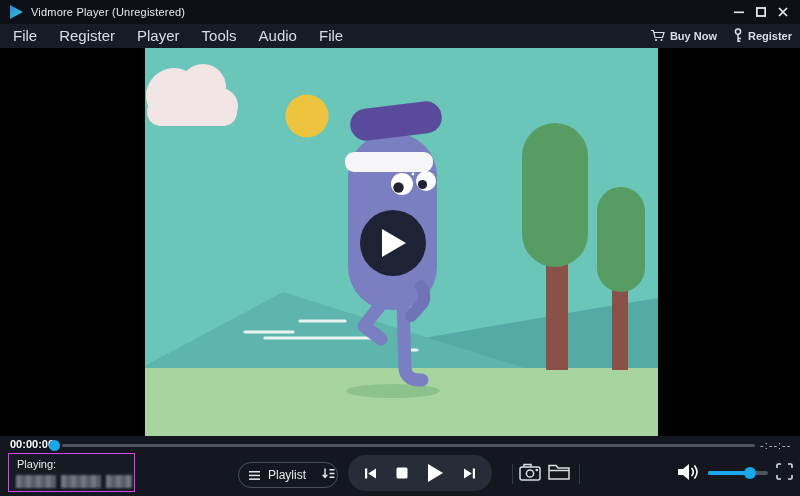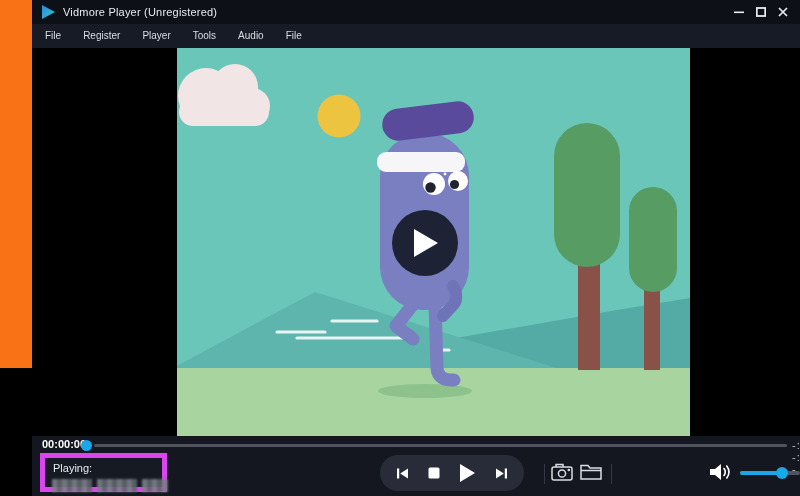--- a/index.html
+++ b/index.html
@@ -1,50 +1,50 @@
 <!DOCTYPE html>
 <html style="--accent: #18a7e8;"><head>
 <meta charset="utf-8">
 <style>
   * { margin:0; padding:0; box-sizing:border-box; }
   html,body { width:800px; height:496px; overflow:hidden; background:#000;
               font-family:"Liberation Sans", sans-serif; }
-  .window { position:relative; width:800px; height:368px; background:#f97316;padding-left:32px; }
+  .window { position:relative; width:800px; height:496px; background:#a16207; }
 
   
   .titlebar { position:relative; height:24px; background:#0d1017; display:flex; align-items:center; }
   .logo { margin-left:8px; width:16px; height:16px; display:flex; align-items:center; }
   .app-title { margin-left:7px; font-size:11px; color:#e8ebf0; letter-spacing:.2px; }
   .win-btns { position:absolute; right:6px; top:0; height:24px; display:flex; align-items:center; }
   .win-btn { width:22px; height:24px; display:flex; align-items:center; justify-content:center; cursor:pointer; }
 
   
   .menubar { position:relative; height:24px; background:#171b25; display:flex; align-items:center; }
-  .menu-item { font-size:10px; color:#d9dde4; padding:0 11px; height:24px; line-height:24px; cursor:default; }
+  .menu-item { font-size:15px; color:#d9dde4; padding:0 11px; height:24px; line-height:24px; cursor:default; }
   .menu-item:first-child { padding-left:13px; }
   .menu-right { position:absolute; right:8px; top:0; height:24px; display:flex; align-items:center; gap:16px; }
   .menu-link { display:flex; align-items:center; gap:5px; font-size:11px; color:#d9dde4; font-weight:bold; cursor:pointer; }
 
   
   .stage { position:relative; height:388px; background:#000; }
   .video { position:absolute; left:145px; top:0; width:513px; height:388px; }
   .overlay-play { position:absolute; left:215px; top:162px; width:66px; height:66px;
                   border-radius:50%; background:rgba(22,27,42,.93);
                   display:flex; align-items:center; justify-content:center; cursor:pointer; }
 
   
   .bottombar { position:relative; height:60px; background:#14171f; }
   .t-elapsed { position:absolute; left:10px; top:2px; font-size:11px; font-weight:bold; color:#fff; }
   .t-remaining { position:absolute; left:760px; top:3px; font-size:11px; color:#c2c6cd; letter-spacing:1px; }
   .seek-track { position:absolute; left:62px; top:8px; width:693px; height:3px; background:#50545e; border-radius:2px; cursor:pointer; }
   .seek-handle { position:absolute; left:49px; top:4px; width:11px; height:11px; border-radius:50%;
                  background:var(--accent,#18a7e8); cursor:grab; }
 
   .playing-box { position:absolute; left:8px; top:17px; width:127px; height:39px;
-                 border:5px solid #d946ef; background:#161a23; }
+                 border:1px solid #d946ef; background:#161a23; }
   .playing-label { position:absolute; left:8px; top:4px; font-size:11px; color:#e7eaef; }
   .redacted { position:absolute; left:7px; top:21px; height:13px; display:flex; gap:5px; filter:blur(1.2px); opacity:.9; }
   .redacted span { height:100%; display:inline-block;
                    background:repeating-linear-gradient(90deg,#7b7f87 0 5px,#60646c 5px 10px),
                               repeating-linear-gradient(0deg,rgba(255,255,255,.15) 0 4px,rgba(0,0,0,.15) 4px 8px); }
 
   .playlist-pill { position:absolute; left:238px; top:26px; width:100px; height:26px;
                    border:1px solid #4a505d; border-radius:13px; display:flex; align-items:center;
                    padding:0 10px; gap:8px; cursor:pointer; }
   .playlist-label { font-size:12px; color:#e7eaef; }
@@ -101,20 +101,41 @@
     </div>
   </div>
 
   <div class="menubar">
     <span class="menu-item">File</span>
     <span class="menu-item">Register</span>
     <span class="menu-item">Player</span>
     <span class="menu-item">Tools</span>
     <span class="menu-item">Audio</span>
     <span class="menu-item">File</span>
+    <div class="menu-right">
+      <span class="menu-link">
+        <span>
+          <svg width="15" height="13" viewBox="0 0 15 13" fill="none" stroke="#d9dde4" stroke-width="1.2">
+            <path d="M1,1.5 H3.4 L5,8.5 H12.6 L14,3.5 H4"></path>
+            <circle cx="6" cy="11" r="1.1" fill="#d9dde4" stroke="none"></circle>
+            <circle cx="11.5" cy="11" r="1.1" fill="#d9dde4" stroke="none"></circle>
+          </svg>
+        </span>
+        <span>Buy Now</span>
+      </span>
+      <span class="menu-link">
+        <span>
+          <svg width="10" height="15" viewBox="0 0 10 15" fill="none" stroke="#d9dde4" stroke-width="1.5">
+            <circle cx="5" cy="3.6" r="2.6"></circle>
+            <path d="M5,6.3 V14 M5,10.6 H8 M5,13.2 H7.4"></path>
+          </svg>
+        </span>
+        <span>Register</span>
+      </span>
+    </div>
   </div>
 
   <div class="stage">
     <div class="video">
       <svg width="513" height="388" viewBox="0 0 513 388">
 
         <rect x="0" y="0" width="513" height="388" fill="#6bc6ba"></rect>
 
         <circle cx="162" cy="68" r="21.5" fill="#edc440"></circle>
 
@@ -177,20 +198,39 @@
 
     <div class="playing-box">
       <span class="playing-label">Playing:</span>
       <div class="redacted">
         <span style="width:40px"></span>
           <span style="width:40px"></span>
           <span style="width:26px"></span>
       </div>
     </div>
 
+    <div class="playlist-pill">
+      <span>
+        <svg width="11" height="9" viewBox="0 0 11 9">
+            <g fill="#e7eaef">
+              <rect y="0" width="11" height="1.5"></rect>
+              <rect y="3.7" width="11" height="1.5"></rect>
+              <rect y="7.4" width="11" height="1.5"></rect>
+            </g>
+          </svg>
+      </span>
+      <span class="playlist-label">Playlist</span>
+      <span class="pill-sep"></span>
+      <span>
+        <svg width="13" height="12" viewBox="0 0 13 12" stroke="#e7eaef" stroke-width="1.4" fill="none">
+          <path d="M3,0.5 V9 M0.8,6.8 L3,9.4 L5.2,6.8"></path>
+          <path d="M7.5,1.8 H12.5 M7.5,5.5 H12.5 M7.5,9.2 H12.5"></path>
+        </svg>
+      </span>
+    </div>
 
     <div class="transport">
       <span class="tbtn">
         <svg width="13" height="13" viewBox="0 0 13 13">
           <rect x="1" y="1.5" width="2.2" height="10" fill="#fff"></rect>
           <polygon points="12,1.5 12,11.5 4.2,6.5" fill="#fff"></polygon>
         </svg>
       </span>
       <span class="tbtn">
         <svg width="12" height="12" viewBox="0 0 12 12">

